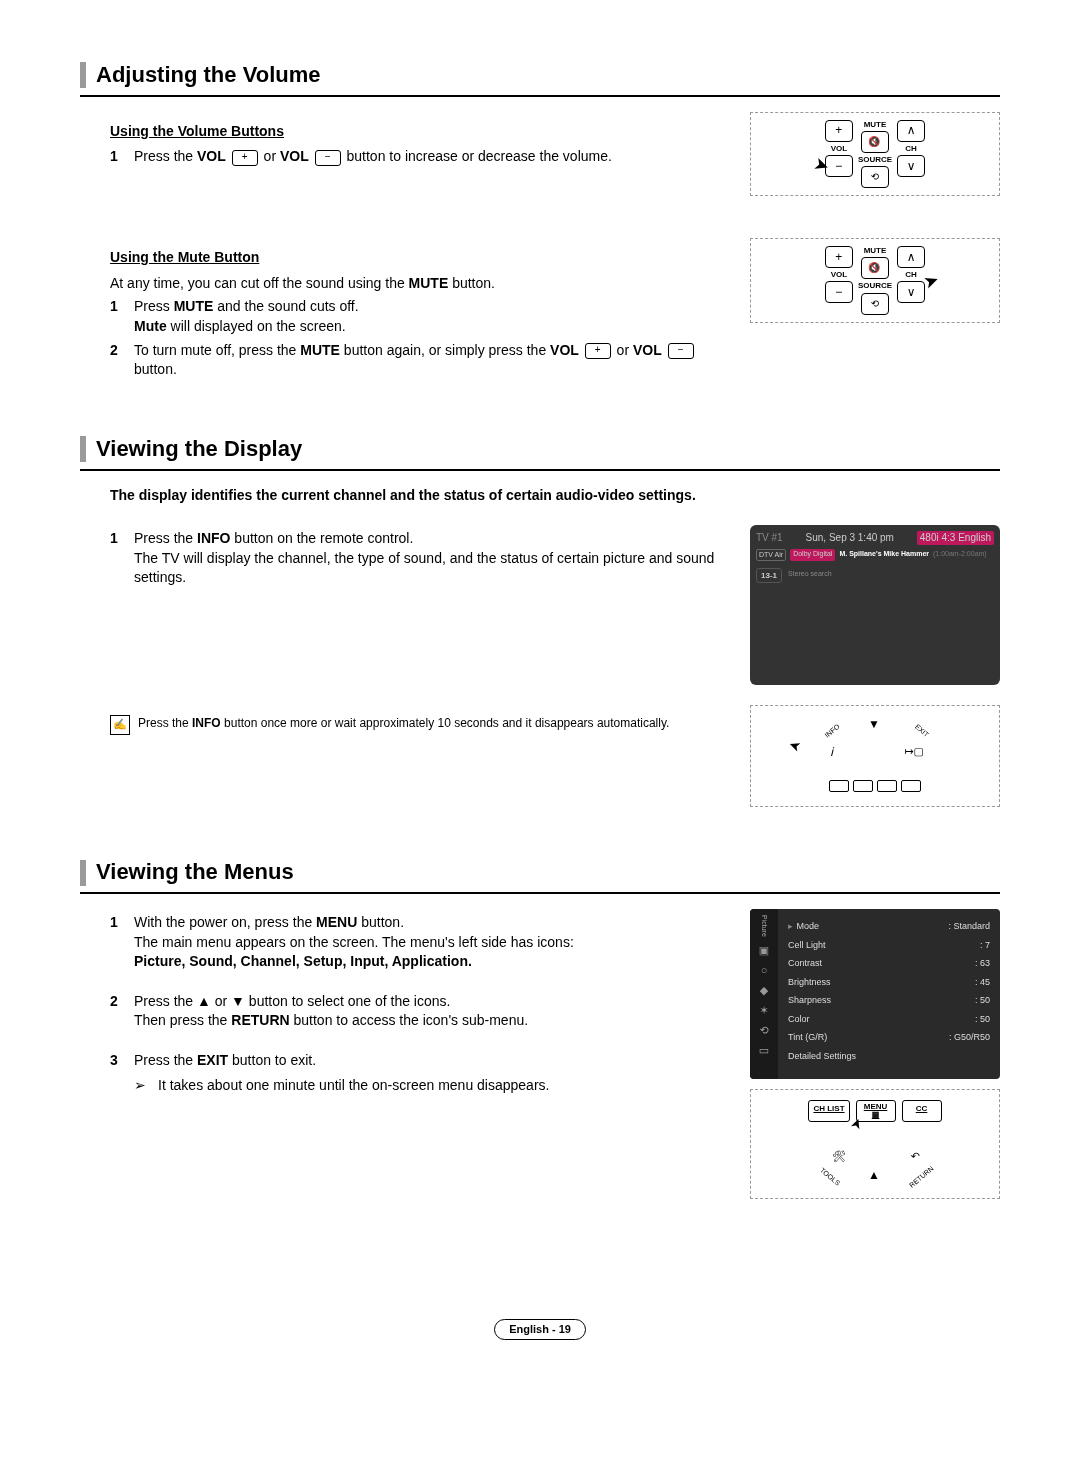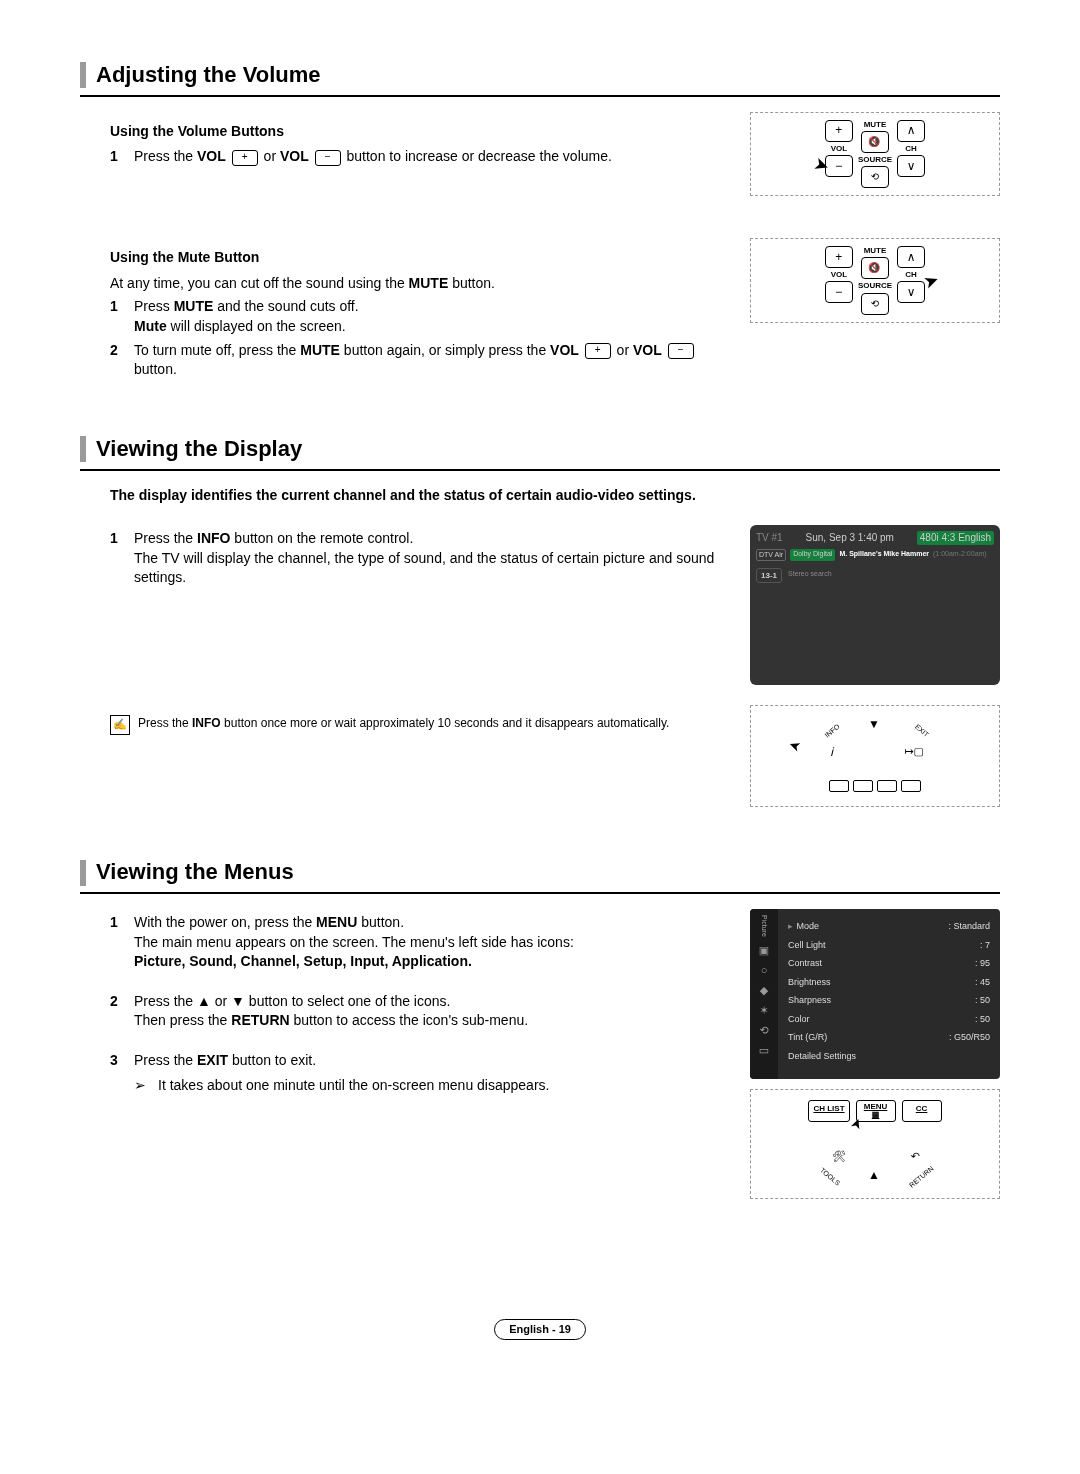--- a/index.html
+++ b/index.html
@@ -41,20 +41,21 @@
   }
   .text-col {
     flex: 1;
     padding-left: 30px;
   }
   .figure-col {
     flex: 0 0 250px;
   }
   .subhead {
     font-weight: bold;
+    text-decoration: underline;
     margin: 10px 0 6px 0;
   }
   .step {
     display: flex;
     margin: 4px 0;
   }
   .step-num {
     font-weight: bold;
     width: 24px;
     flex: 0 0 24px;
@@ -152,21 +153,21 @@
     justify-content: space-between;
     font-size: 10px;
   }
   .tv-row {
     display: flex;
     gap: 4px;
     margin-top: 4px;
     font-size: 7px;
   }
   .tv-badge {
-    background: #15803d;
+    background: #be185d;
     border-radius: 2px;
     padding: 0 3px;
   }
   .tv-sub {
     border: 1px solid #555;
     border-radius: 3px;
     padding: 1px 4px;
     margin-top: 4px;
     display: inline-block;
   }
@@ -500,21 +501,21 @@
           <div class="menu-item">
               <span><span class="menu-arrow">▸</span><span>Mode</span></span>
               <span>: Standard</span>
             </div>
           <div class="menu-item">
               <span>Cell Light</span>
               <span>: 7</span>
             </div>
           <div class="menu-item">
               <span>Contrast</span>
-              <span>: 95</span>
+              <span>: 63</span>
             </div>
           <div class="menu-item">
               <span>Brightness</span>
               <span>: 45</span>
             </div>
           <div class="menu-item">
               <span>Sharpness</span>
               <span>: 50</span>
             </div>
           <div class="menu-item">

